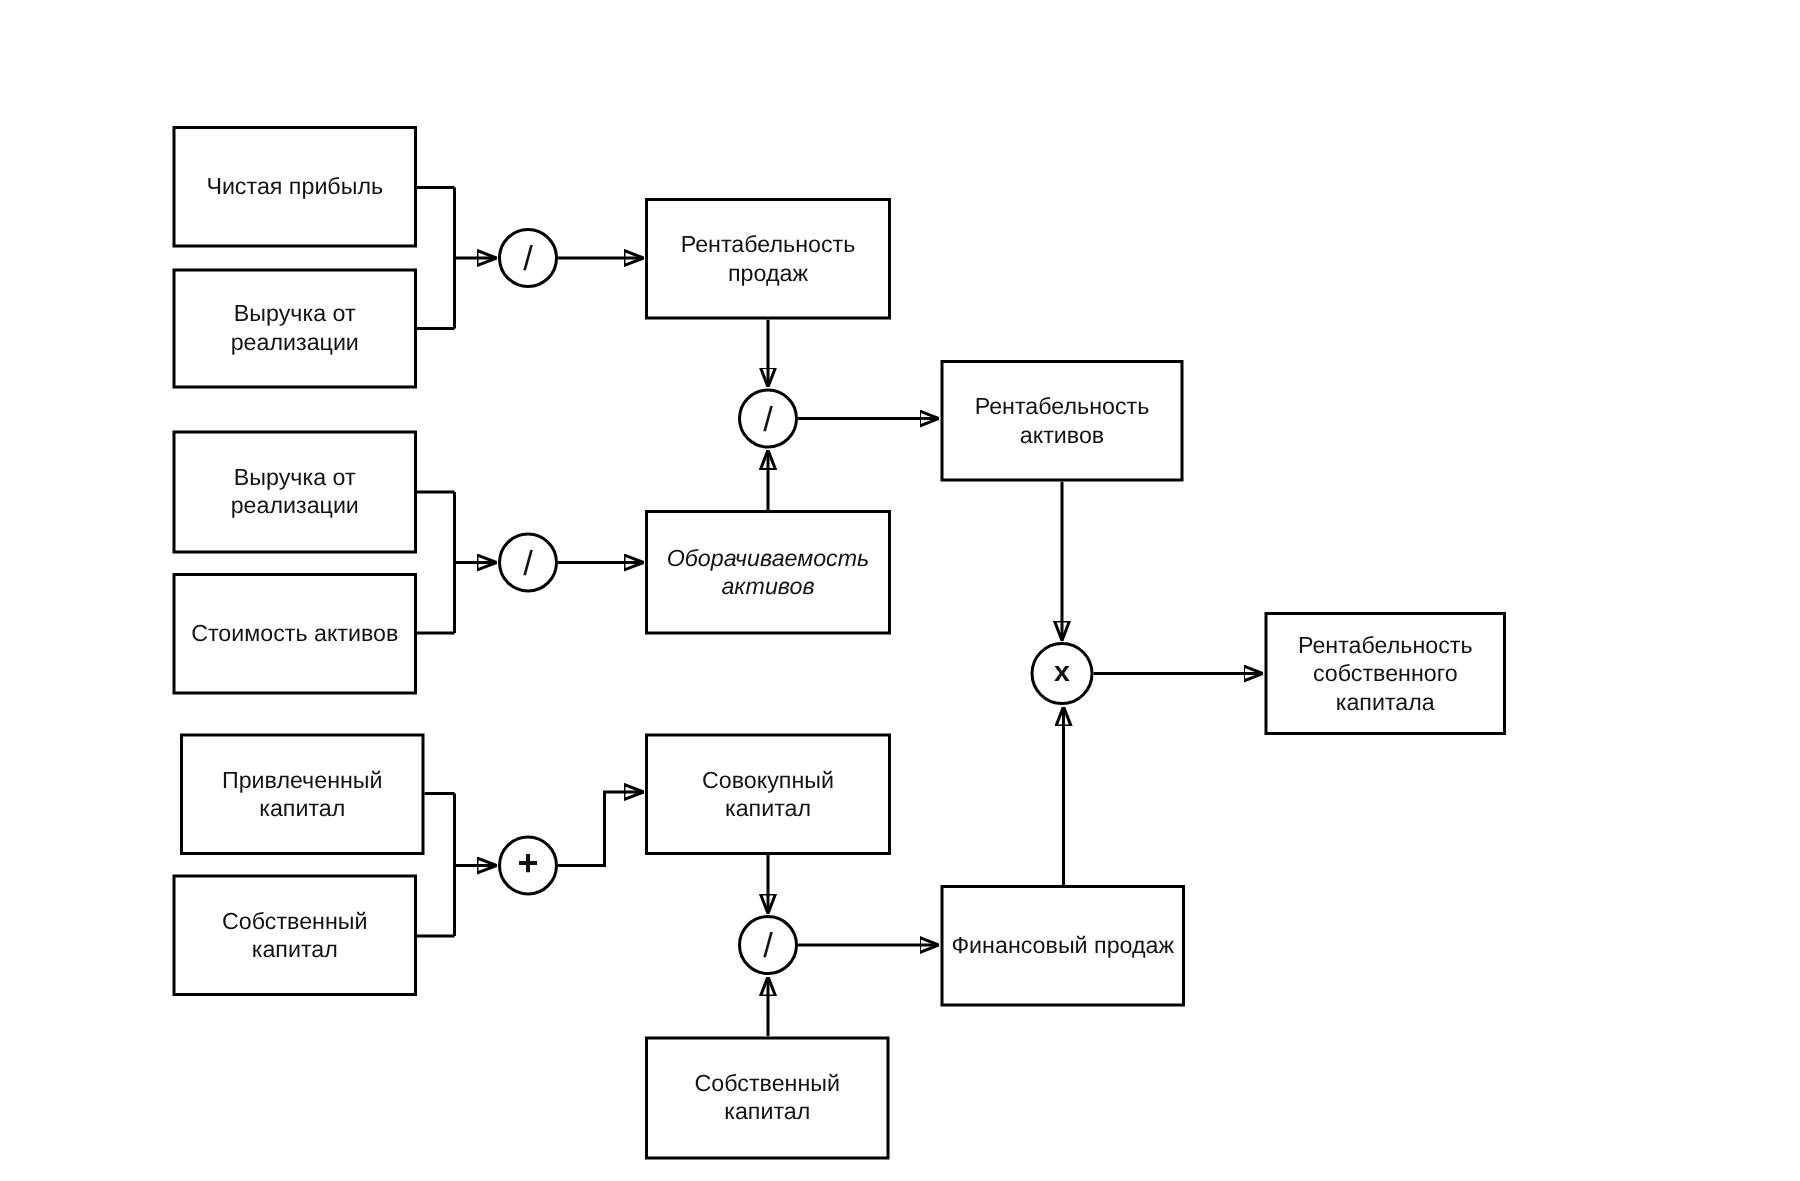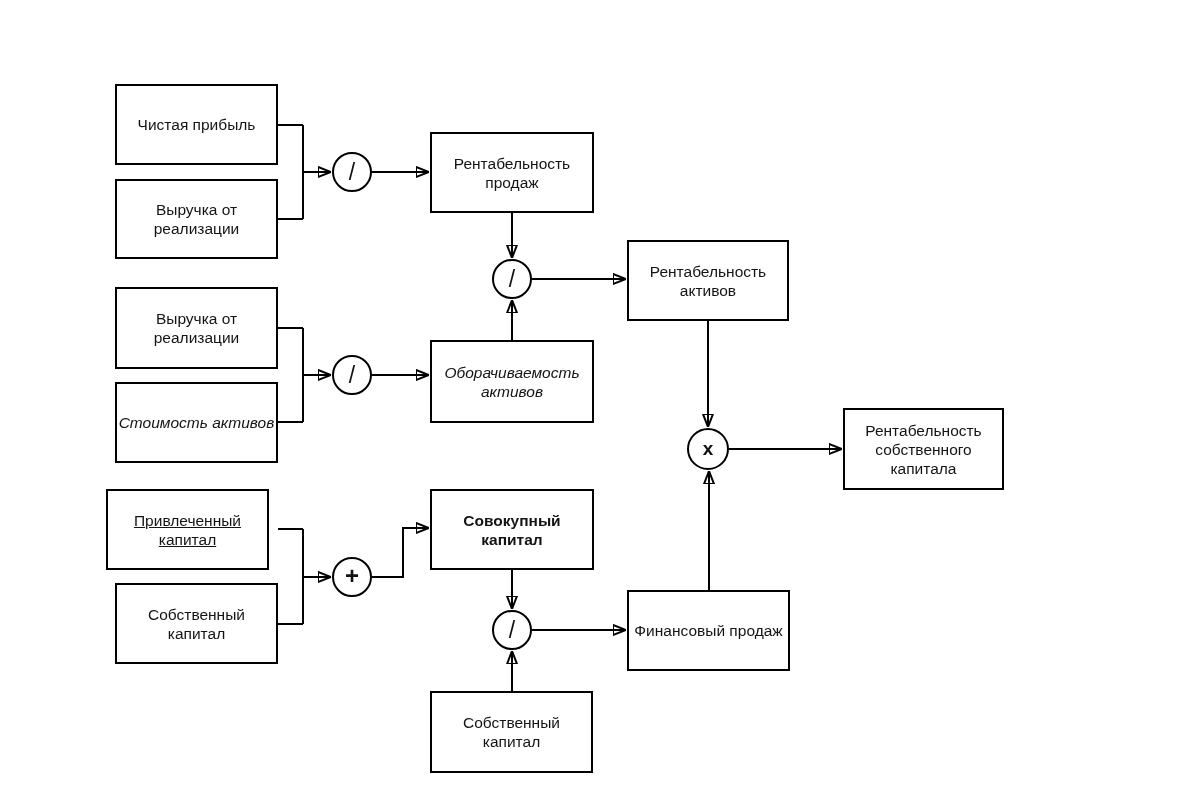--- a/index.html
+++ b/index.html
@@ -58,32 +58,32 @@
   </svg>
 
   <div class="box" style="left:115px;top:58px;width:163px;height:81px;">Чистая прибыль</div>
   <div class="box" style="left:115px;top:153px;width:163px;height:80px;">Выручка от
 реализации</div>
   <div class="box" style="left:430px;top:106px;width:164px;height:81px;">Рентабельность
 продаж</div>
 
   <div class="box" style="left:115px;top:261px;width:163px;height:82px;">Выручка от
 реализации</div>
-  <div class="box" style="left:115px;top:356px;width:163px;height:81px;font-style:italic;">Стоимость активов</div>
+  <div class="box" style="left:115px;top:356px;width:163px;height:81px;">Стоимость активов</div>
   <div class="box" style="left:430px;top:314px;width:164px;height:83px;font-style:italic;">Оборачиваемость
 активов</div>
 
   <div class="box" style="left:627px;top:214px;width:162px;height:81px;">Рентабельность
 активов</div>
 
-  <div class="box" style="left:106px;top:463px;width:163px;height:81px;text-decoration:underline;">Привлеченный
+  <div class="box" style="left:120px;top:463px;width:163px;height:81px;">Привлеченный
 капитал</div>
   <div class="box" style="left:115px;top:557px;width:163px;height:81px;">Собственный
 капитал</div>
-  <div class="box" style="left:430px;top:463px;width:164px;height:81px;font-weight:bold;">Совокупный
+  <div class="box" style="left:430px;top:463px;width:164px;height:81px;">Совокупный
 капитал</div>
   <div class="box" style="left:627px;top:564px;width:163px;height:81px;">Финансовый продаж</div>
   <div class="box" style="left:430px;top:665px;width:163px;height:82px;">Собственный
 капитал</div>
 
   <div class="box" style="left:843px;top:382px;width:161px;height:82px;">Рентабельность
 собственного
 капитала</div>
 
   <div class="op slash" style="left:332px;top:126px;width:40px;height:40px;">/</div>

